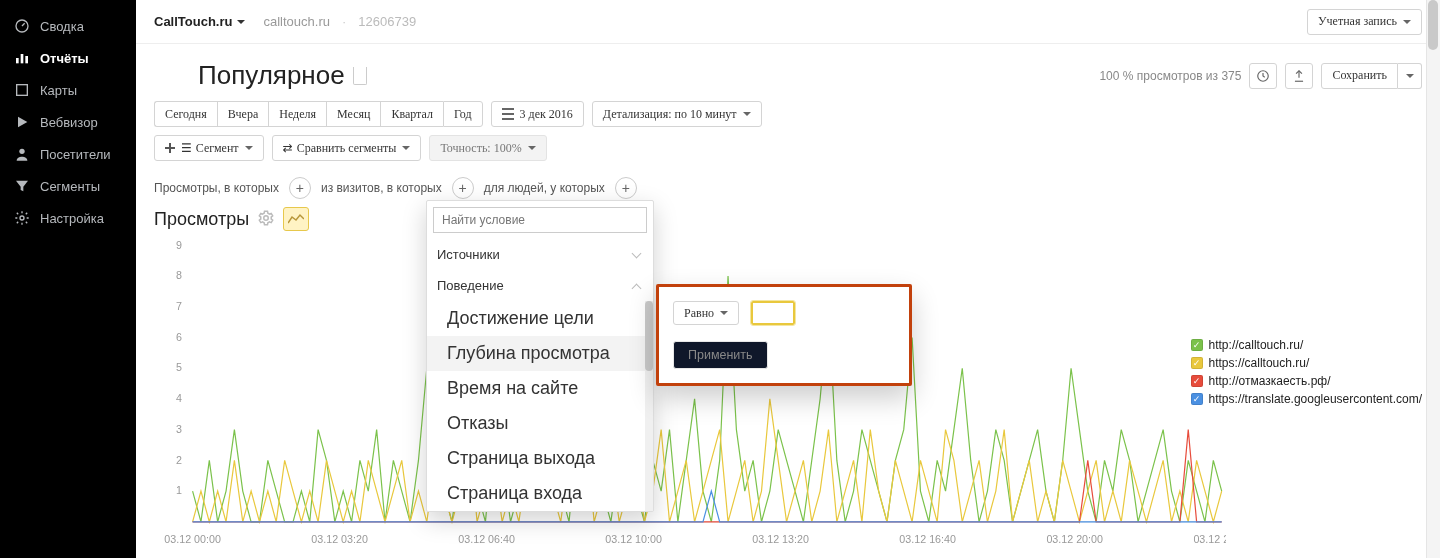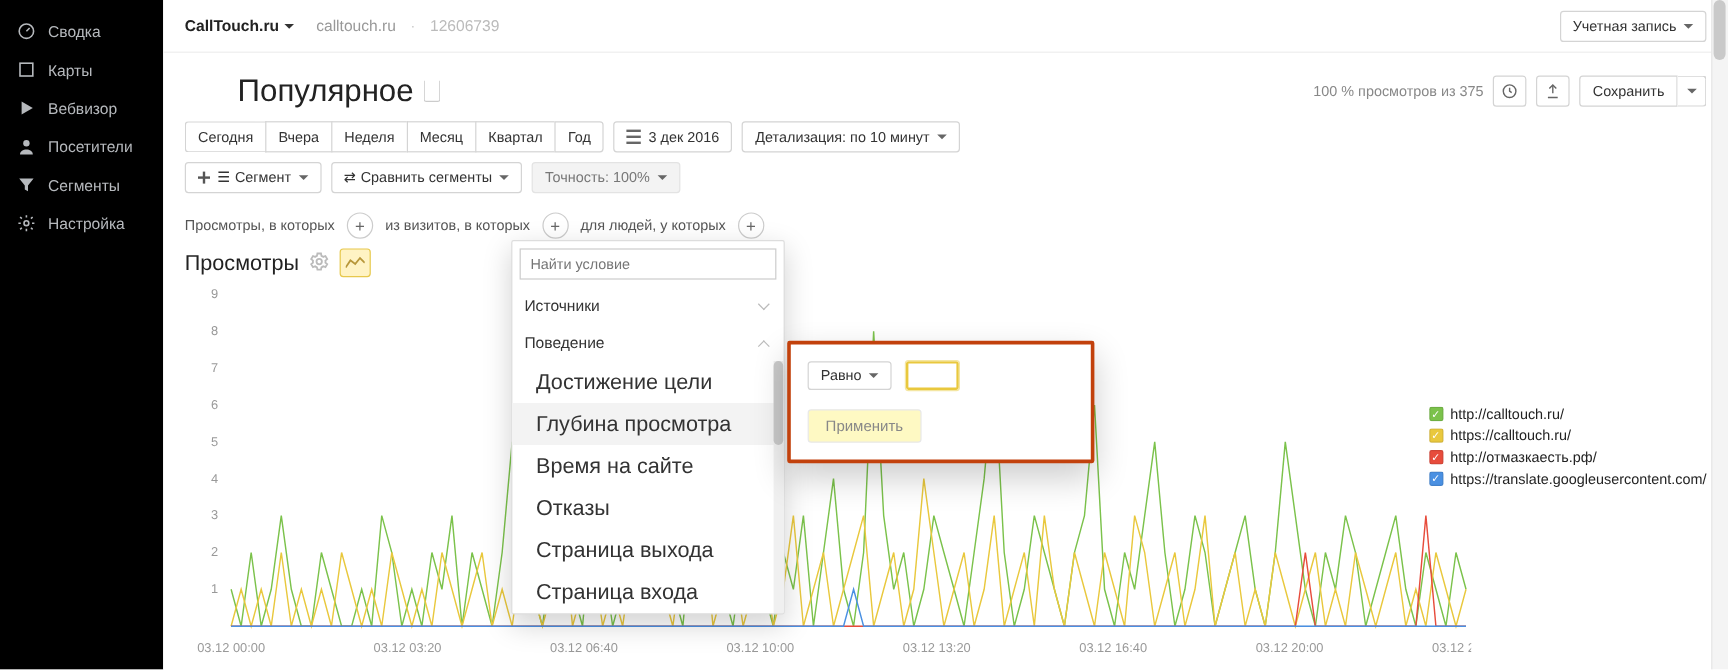--- a/index.html
+++ b/index.html
@@ -16,21 +16,21 @@
 
 
 .main { flex:1; background:#fff; display:flex; flex-direction:column; position:relative; }
 .topbar { height:44px; border-bottom:1px solid #eee; display:flex; align-items:center; padding:15px 18px; font-size:13px; gap:8px; }
 .topbar .project-name { font-weight:700; }
 .chev-down::after { content:''; display:inline-block; margin-left:5px; border:4px solid transparent; border-top-color:#333; position:relative; top:2px; }
 .topbar .domain { color:#999; margin-left:10px;}
 .topbar .dot { color:#ccc; margin:0 4px;}
 .topbar .id { color:#bbb; }
 .topbar .account { margin-left:auto; }
-.btn { display:inline-flex; align-items:center; height:26px; padding:0 10px; border:1px solid #d4d4d4; border-radius:3px; background:#fff; font-size:12px; color:#333; cursor:pointer; }
+.btn { display:inline-flex; align-items:center; height:26px; padding:0 10px; border:1px solid #d4d4d4; border-radius:3px; background:#fff; font-size:12px; color:#333; cursor:pointer;font-family:Liberation Serif, serif; }
 .btn.small { height:24px; font-size:12px; }
 .btn.ch::after { content:''; margin-left:6px; border:4px solid transparent; border-top-color:#666; position:relative; top:2px;}
 
 .header-row { display:flex; align-items:center; padding:16px 18px 10px 18px; }
 .page-title { font-size:26px; font-weight:400;margin-left:44px; }
 .bookmark { width:14px; height:18px; margin-left:8px; border:1.5px solid #ccc; border-top:none; border-radius:0 0 2px 2px; position:relative; }
 .header-row .right { margin-left:auto; display:flex; align-items:center; gap:8px; font-size:12px; color:#888; }
 .icon-btn { width:28px; height:26px; border:1px solid #d4d4d4; border-radius:3px; display:inline-flex; align-items:center; justify-content:center; cursor:pointer; background:#fff; }
 .split-save { display:flex; }
 .split-save .btn { border-radius:3px 0 0 3px; }
@@ -75,37 +75,47 @@
 .panel-find .group.open .arr::before { transform:rotate(-135deg); top:4px;}
 .panel-find .list { max-height:210px; overflow:auto; position:relative;}
 .panel-find .li { padding:7px 10px 7px 20px; font-size:18px; color:#333; cursor:pointer; }
 .panel-find .li.sel { background:#f3f3f3; }
 .panel-find .list-scroll { position:absolute; right:0; top:0; bottom:0; width:8px; background:#f0f0f0;}
 .panel-find .list-scroll .thumb { position:absolute; top:0; width:8px; height:70px; background:#c9c9c9; border-radius:4px;}
 
 .panel-apply { position:absolute; left:520px; top:284px; width:256px; background:#fff; border:3px solid #c2410c; border-radius:2px; box-shadow:0 12px 28px rgba(0,0,0,.2); padding:14px; z-index:31; }
 .panel-apply .row { display:flex; align-items:center; gap:12px; margin-bottom:16px;}
 .panel-apply .val-input { width:44px; height:24px; border:2px solid #e9c83d; outline:1px solid #f4e6a2; border-radius:2px; }
-.panel-apply .apply-btn { height:28px; padding:0 14px; background:#fef9c3; border:1px solid #e8e8e8; border-radius:3px; font-size:12.5px; color:#888; cursor:pointer;}
+.panel-apply .apply-btn { height:28px; padding:0 14px; background:#0f172a; border:1px solid #e8e8e8; border-radius:3px; font-size:12.5px; color:#888; cursor:pointer;}
 
 svg text { font-size:10px; fill:#999; font-family:Arial; }
 </style>
 </head>
 <body>
 <div class="app">
 
 <div class="sidebar" id="sidebar">
       <div class="item">
         <span class="icon">
           <svg width="16" height="16" viewBox="0 0 24 24" fill="none" stroke="currentColor" stroke-width="2">
             <circle cx="12" cy="12" r="9"></circle>
             <path d="M12 12l4-4"></path>
           </svg>
         </span>
         <span>Сводка</span>
+      </div>
+      <div class="item active">
+        <span class="icon">
+          <svg width="16" height="16" viewBox="0 0 24 24" fill="currentColor">
+            <rect x="3" y="12" width="4" height="8"></rect>
+            <rect x="10" y="6" width="4" height="14"></rect>
+            <rect x="17" y="9" width="4" height="11"></rect>
+          </svg>
+        </span>
+        <span>Отчёты</span>
       </div>
       <div class="item">
         <span class="icon">
           <svg width="16" height="16" viewBox="0 0 24 24" fill="none" stroke="currentColor" stroke-width="2">
             <rect x="4" y="4" width="16" height="16"></rect>
           </svg>
         </span>
         <span>Карты</span>
       </div>
       <div class="item">

